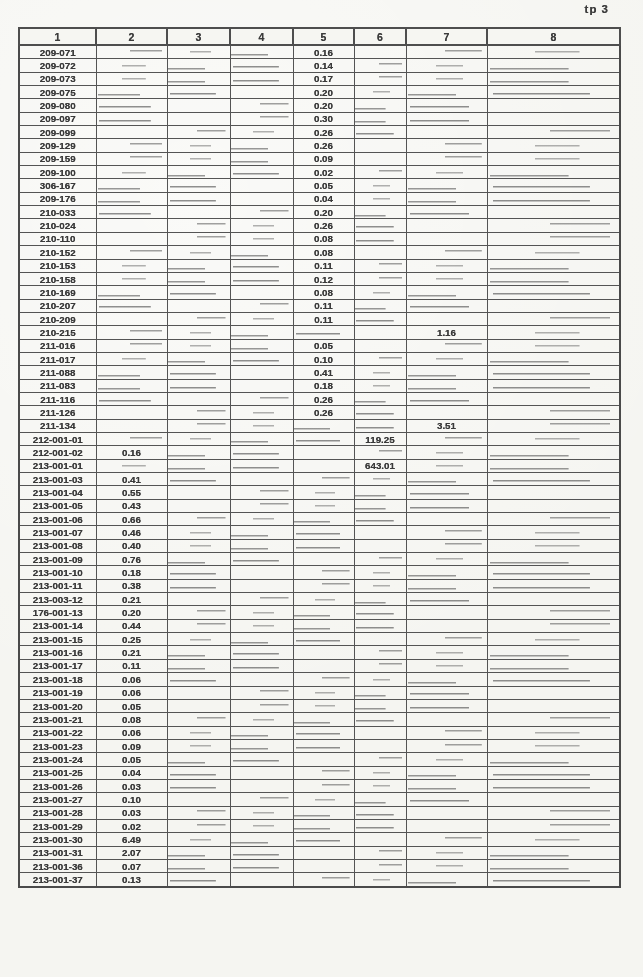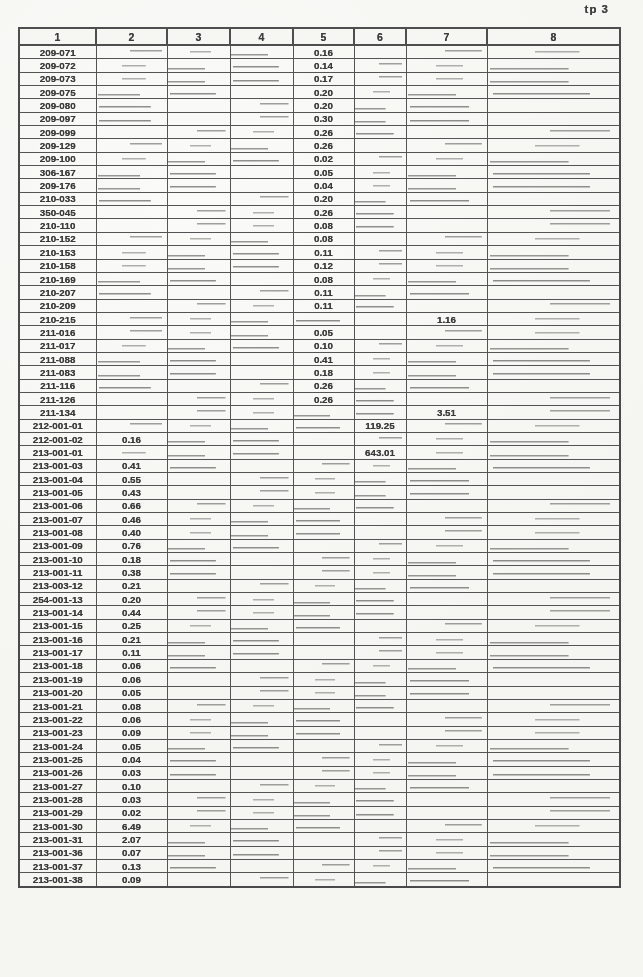--- a/index.html
+++ b/index.html
@@ -171,20 +171,30 @@
           <td>209-129</td>
           <td class="s1"></td>
           <td class="s4"></td>
           <td class="s2"></td>
           <td>0.26</td>
           <td class="s3"></td>
           <td class="s1"></td>
           <td class="s4"></td>
         </tr>
         <tr>
+          <td>209-159</td>
+          <td class="s1"></td>
+          <td class="s4"></td>
+          <td class="s2"></td>
+          <td>0.09</td>
+          <td class="s3"></td>
+          <td class="s1"></td>
+          <td class="s4"></td>
+        </tr>
+        <tr>
           <td>209-100</td>
           <td class="s4"></td>
           <td class="s2"></td>
           <td class="s0"></td>
           <td>0.02</td>
           <td class="s1"></td>
           <td class="s4"></td>
           <td class="s2"></td>
         </tr>
         <tr>
@@ -211,21 +221,21 @@
           <td>210-033</td>
           <td class="s0"></td>
           <td class="s3"></td>
           <td class="s1"></td>
           <td>0.20</td>
           <td class="s2"></td>
           <td class="s0"></td>
           <td class="s3"></td>
         </tr>
         <tr>
-          <td>350-045</td>
+          <td>210-024</td>
           <td class="s3"></td>
           <td class="s1"></td>
           <td class="s4"></td>
           <td>0.26</td>
           <td class="s0"></td>
           <td class="s3"></td>
           <td class="s1"></td>
         </tr>
         <tr>
           <td>210-110</td>
@@ -501,21 +511,21 @@
           <td>213-003-12</td>
           <td>0.21</td>
           <td class="s3"></td>
           <td class="s1"></td>
           <td class="s4"></td>
           <td class="s2"></td>
           <td class="s0"></td>
           <td class="s3"></td>
         </tr>
         <tr>
-          <td>254-001-13</td>
+          <td>176-001-13</td>
           <td>0.20</td>
           <td class="s1"></td>
           <td class="s4"></td>
           <td class="s2"></td>
           <td class="s0"></td>
           <td class="s3"></td>
           <td class="s1"></td>
         </tr>
         <tr>
           <td>213-001-14</td>
@@ -709,26 +719,16 @@
         </tr>
         <tr>
           <td>213-001-37</td>
           <td>0.13</td>
           <td class="s0"></td>
           <td class="s3"></td>
           <td class="s1"></td>
           <td class="s4"></td>
           <td class="s2"></td>
           <td class="s0"></td>
-        </tr>
-        <tr>
-          <td>213-001-38</td>
-          <td>0.09</td>
-          <td class="s3"></td>
-          <td class="s1"></td>
-          <td class="s4"></td>
-          <td class="s2"></td>
-          <td class="s0"></td>
-          <td class="s3"></td>
         </tr>
       </tbody>
   </table>
 </div>
 
 </body></html>

